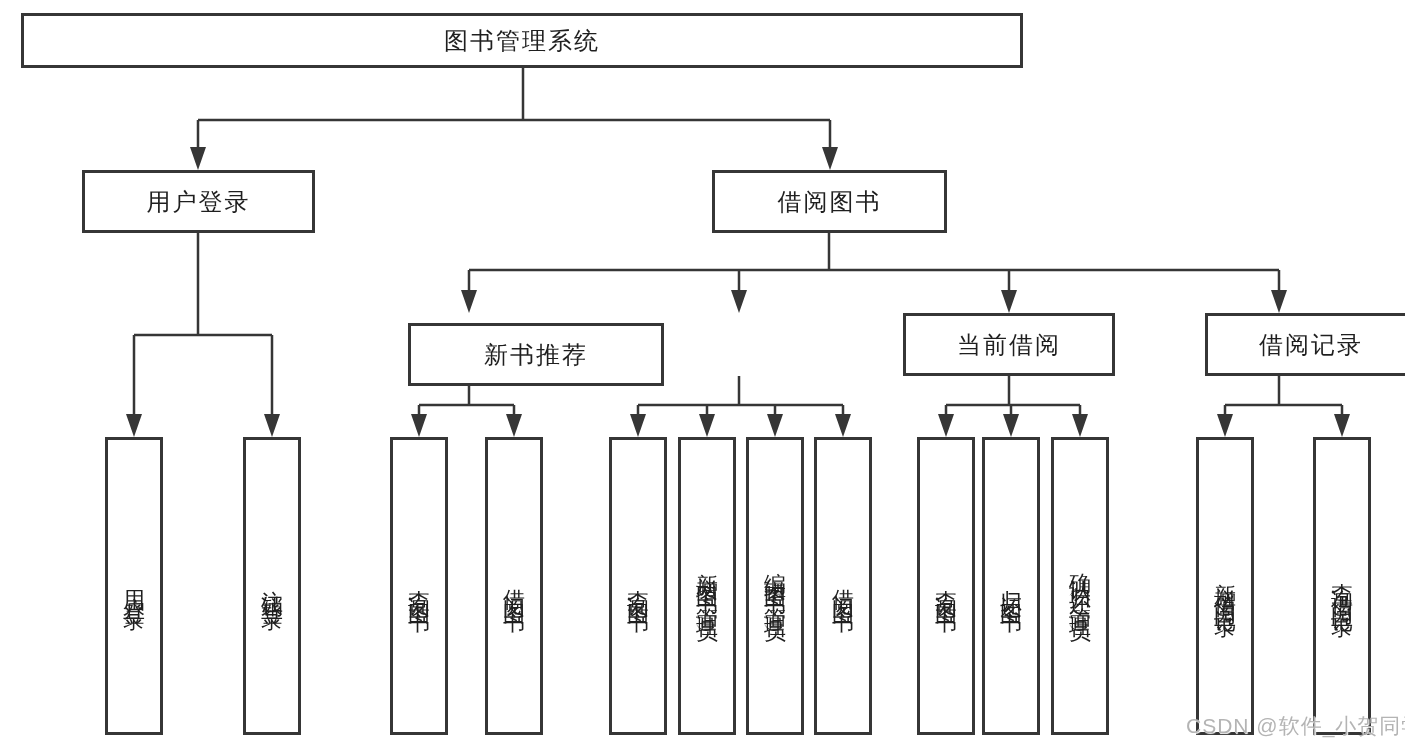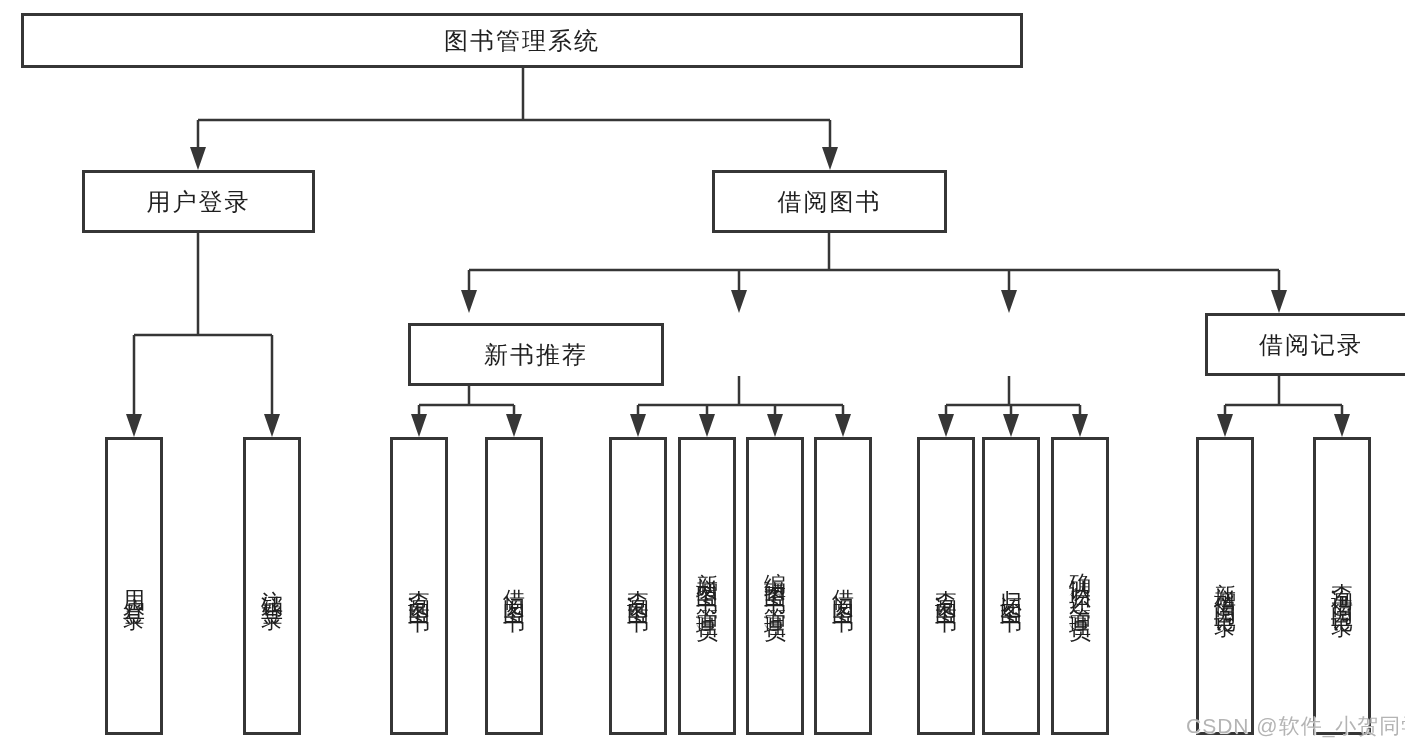--- a/index.html
+++ b/index.html
@@ -132,20 +132,23 @@
   <div class="node h-node n-l2a">
     <span>用户登录</span>
   </div>
   <div class="node h-node n-l2b">
     <span>借阅图书</span>
   </div>
 
   <div class="node h-node n-l3a">
     <span>新书推荐</span>
   </div>
+  <div class="node h-node n-l3c">
+    <span>当前借阅</span>
+  </div>
   <div class="node h-node n-l3d">
     <span>借阅记录</span>
   </div>
 
   <div class="node v-node leaf lf-1">
     <span>用户登录</span>
   </div>
   <div class="node v-node leaf lf-2">
     <span>注销登录</span>
   </div>

